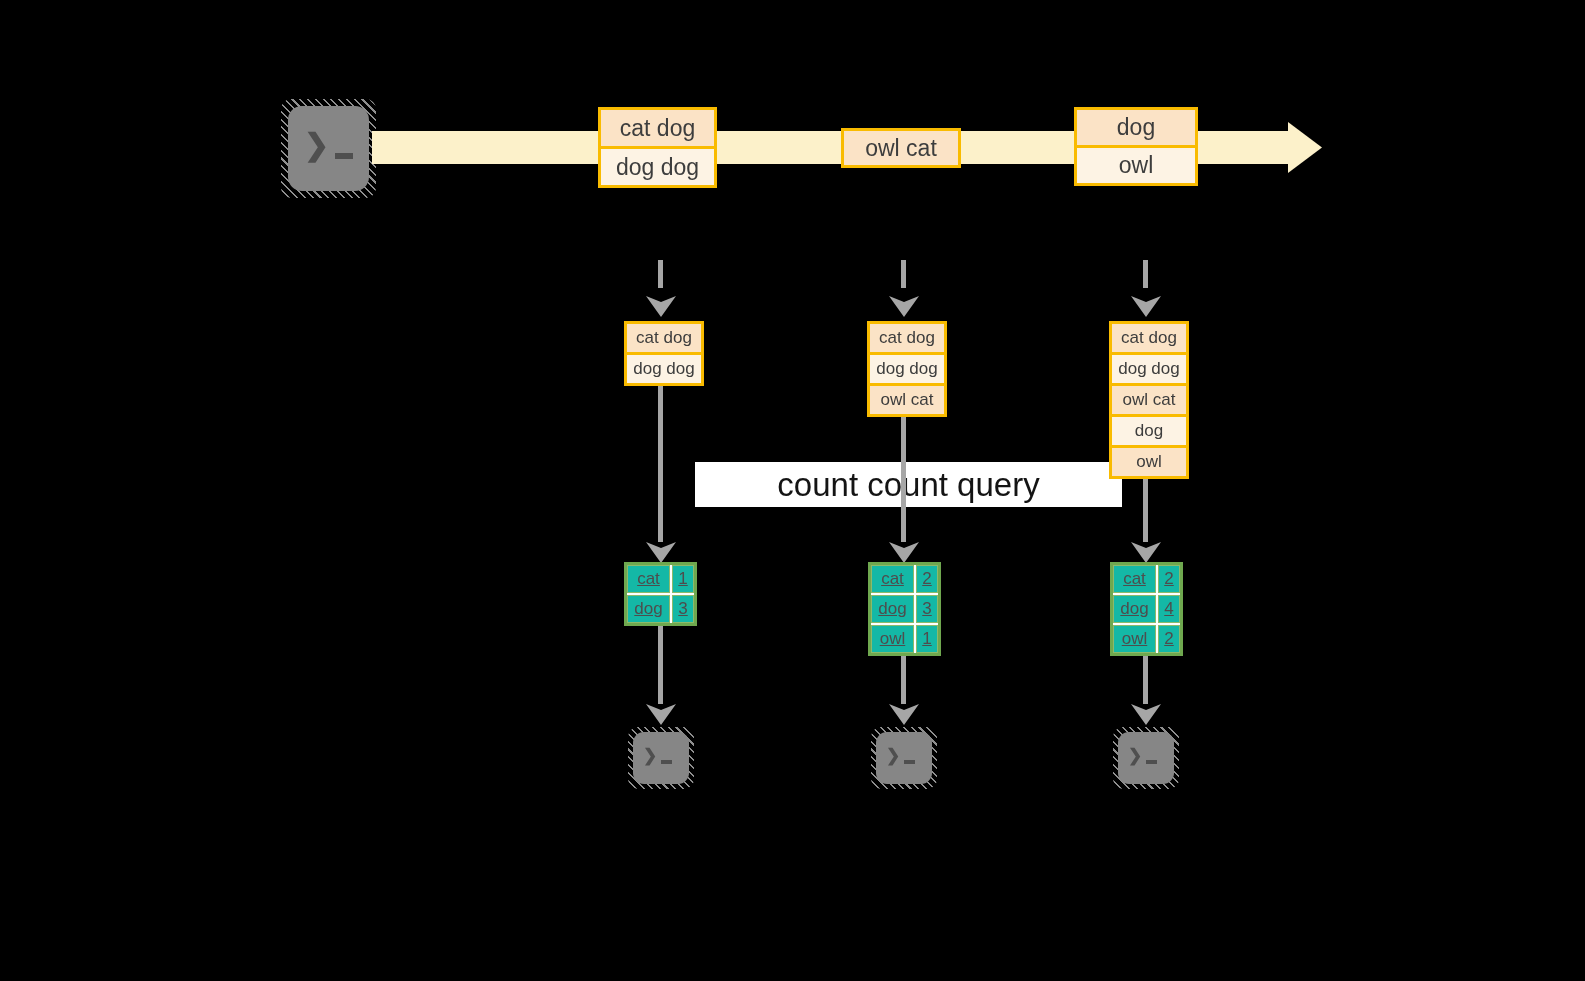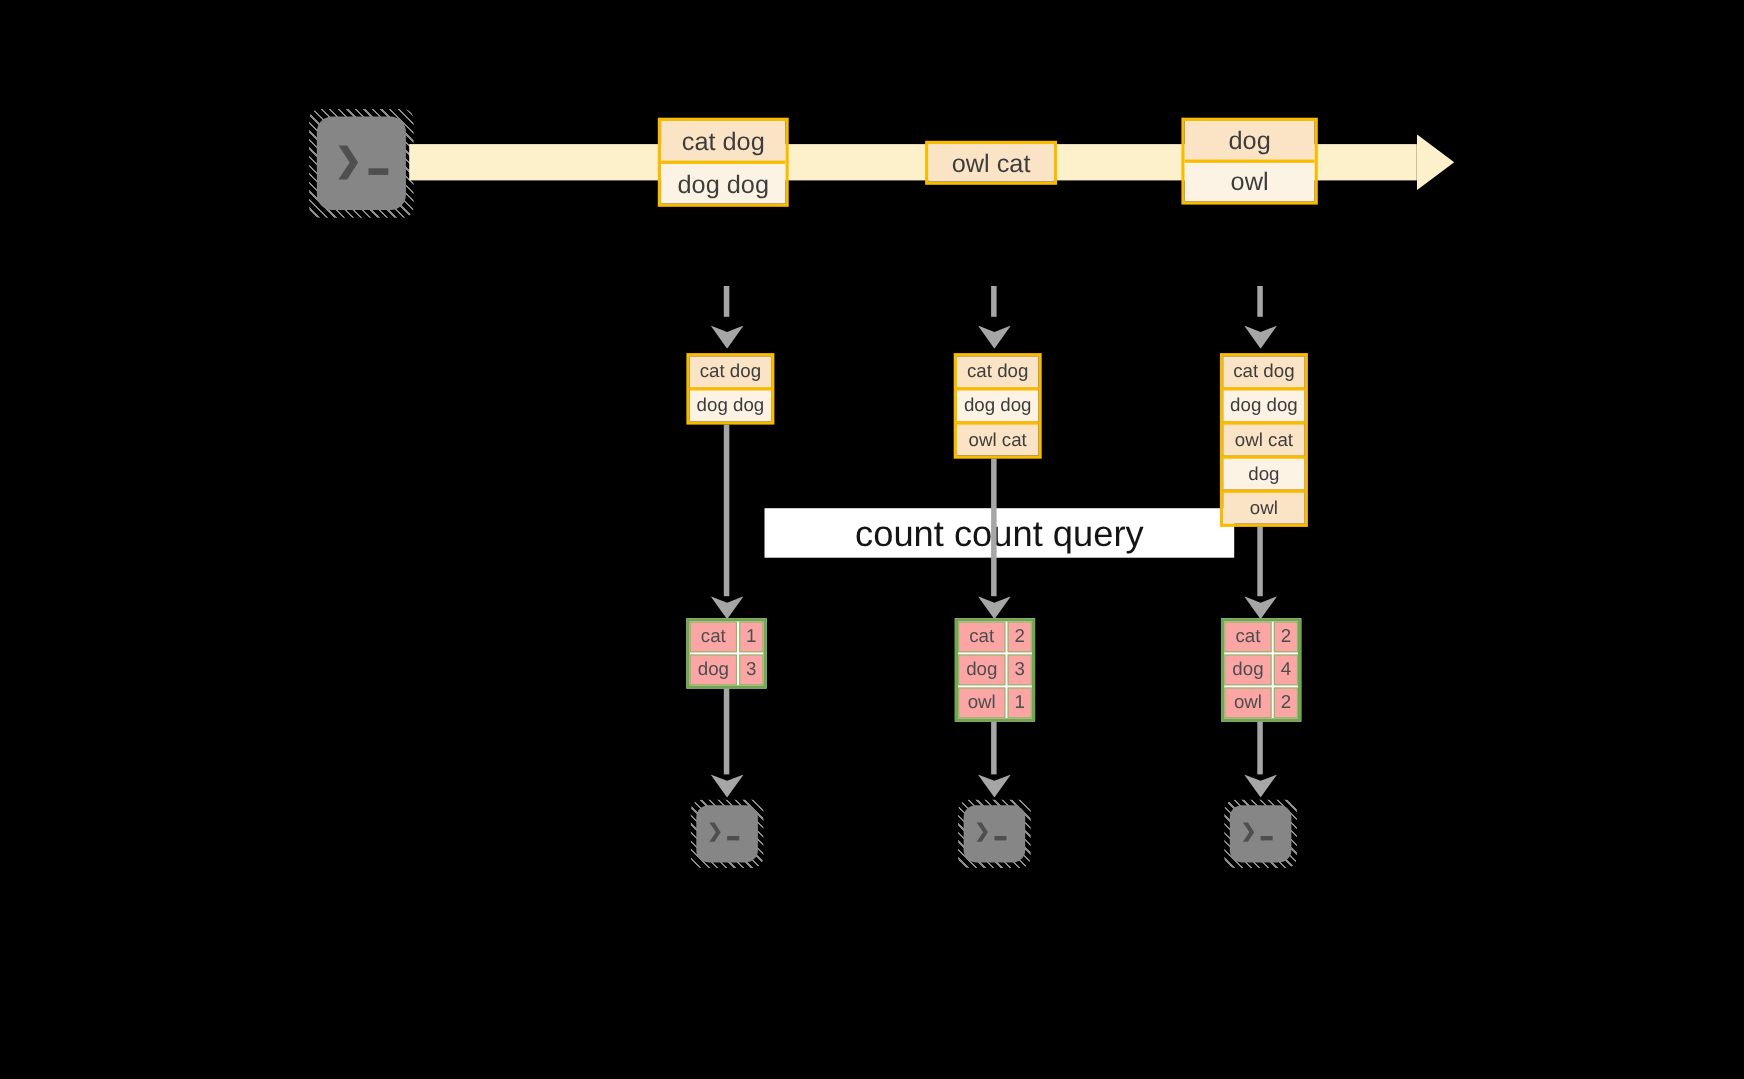--- a/index.html
+++ b/index.html
@@ -40,22 +40,22 @@
   .arrow-head-down{position:absolute;width:30px;height:21px;background:#A6A6A6;
     clip-path:polygon(0 0,50% 28%,100% 0,50% 100%);}
   .vline{position:absolute;width:5px;background:#A6A6A6;z-index:2;}
   
   .query-band{position:absolute;left:695px;top:462px;width:427px;height:45px;background:#ffffff;
     z-index:1;display:flex;align-items:center;justify-content:center;}
   .query-text{font-size:33px;color:#141414;}
   
   .gtable{position:absolute;display:grid;grid-template-columns:43px 22px;gap:2px;
     background:#fff;border:3px solid #6FA84F;z-index:2;}
-  .gcell{box-sizing:border-box;height:28px;background:#fca5a5;border:1px solid #8CBA6B;
-    display:flex;align-items:center;justify-content:center;font-size:17px;color:#4d4d4d;}
+  .gcell{box-sizing:border-box;height:28px;background:#14b8a6;border:1px solid #8CBA6B;
+    display:flex;align-items:center;justify-content:center;font-size:17px;color:#4d4d4d;text-decoration:underline;}
 </style>
 </head>
 <body>
 
 <div id="canvas">
 
   <div class="term term-src">
     <div class="term-body">
       <span class="term-chevron">❯</span>
       <span class="term-dash"></span>

